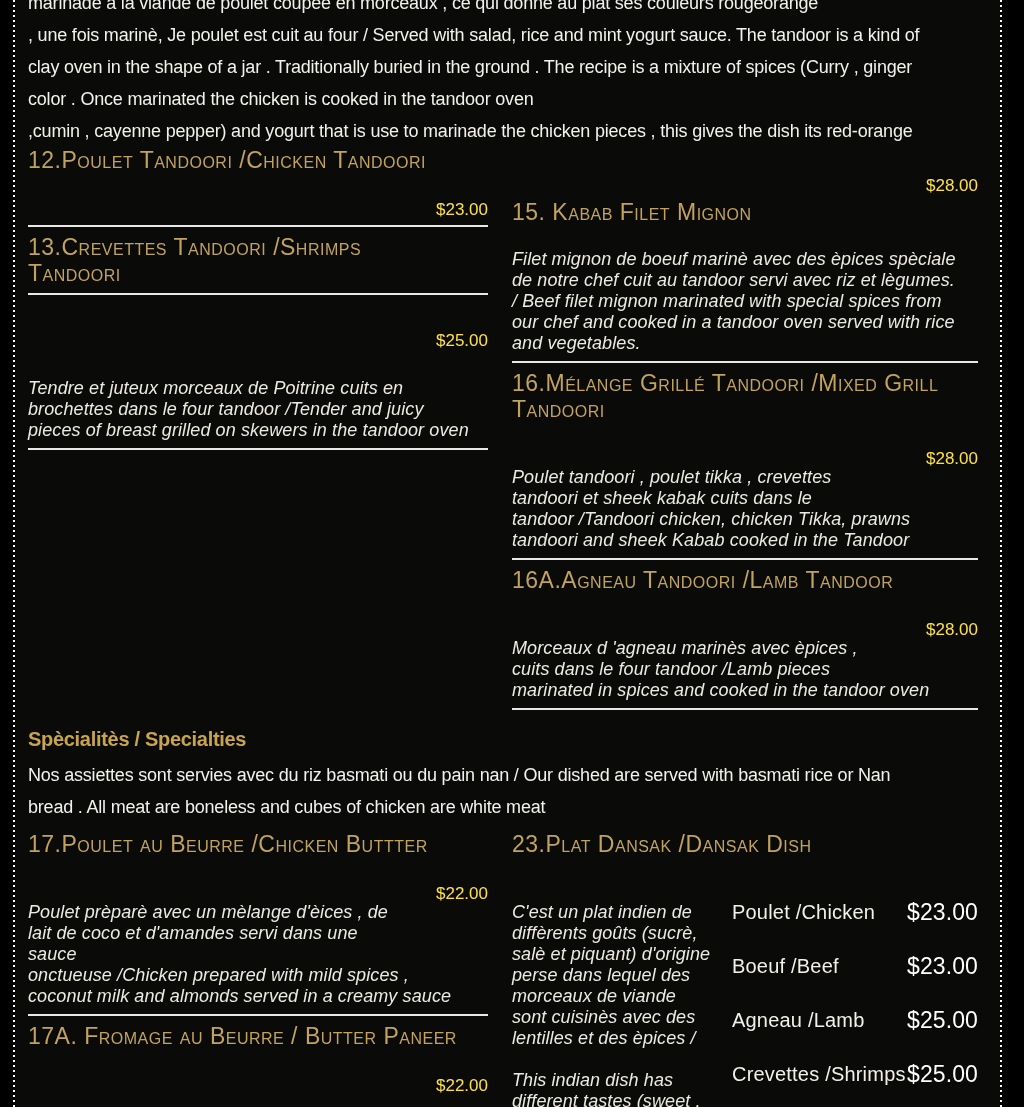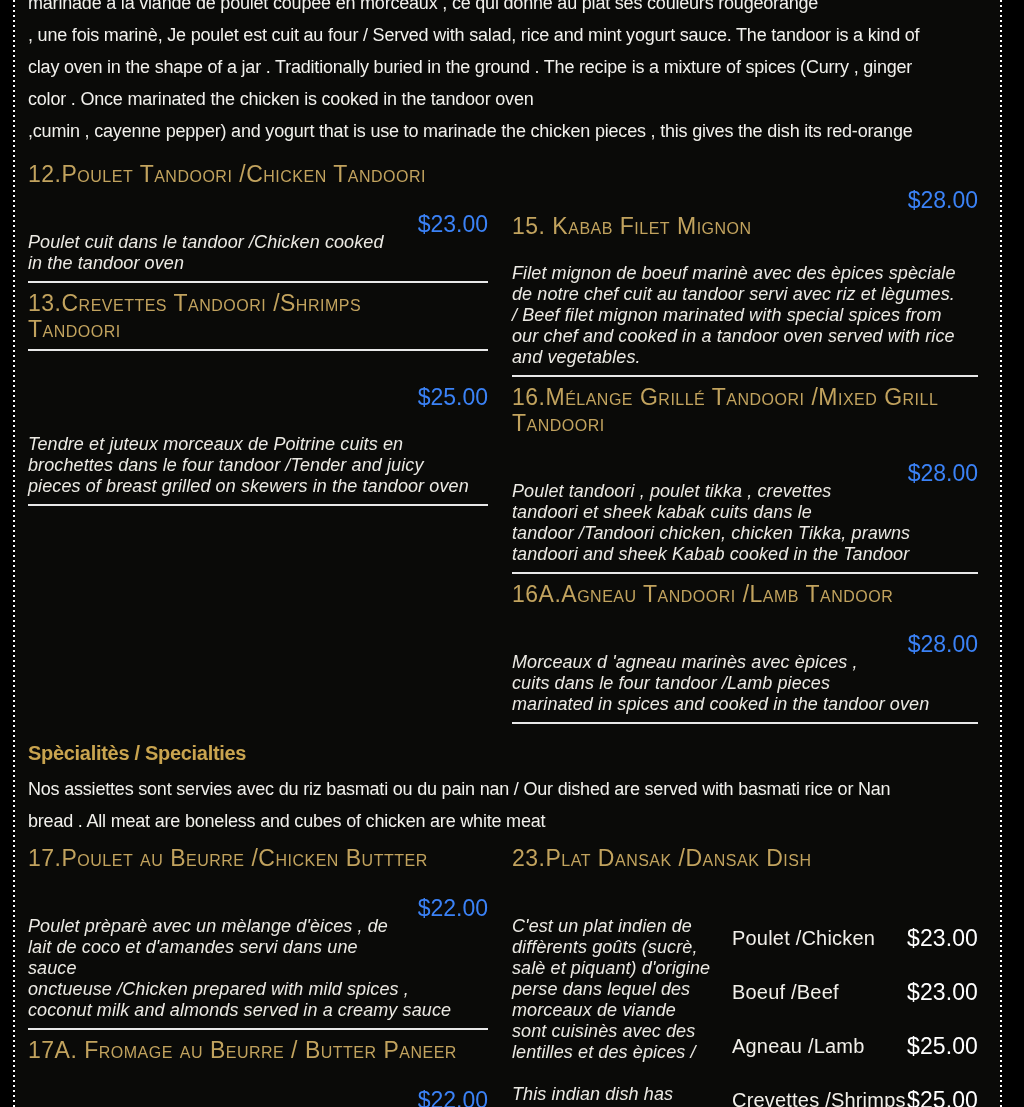--- a/index.html
+++ b/index.html
@@ -25,57 +25,57 @@
 
   .intro { margin-top:-13px; }
   .intro-line {
     white-space:nowrap; height:32px; line-height:32px;
     font-size:18px; letter-spacing:-0.2px; color:#f2f1ed;
   }
 
   .cols { display:flex; gap:24px; align-items:flex-start; }
   .col-left { width:460px; }
   .col-right { width:466px; }
-  .tandoori-cols { margin-top:14px; }
+  .tandoori-cols { margin-top:0; }
   .spec-cols { margin-top:8px; }
 
   .item { border-bottom:2px solid #e8e8e8; padding-bottom:7px; margin-bottom:7px; }
 
   .title {
     color:#c2a35e;
     font-variant:small-caps;
     font-size:23px; line-height:26px; letter-spacing:0.5px;
     white-space:pre-line;
   }
   .desc {
     margin-top:3px;
     font-style:italic;
     font-size:18px; line-height:21px; letter-spacing:0.1px;
     color:#eceae4;
     white-space:pre-line;
   }
   .price {
     float:right;
-    color:#3b82f6;
+    color:#fde047;
     font-style:normal; font-variant:normal;
-    font-size:23px; line-height:26px; letter-spacing:0;
+    font-size:17px; line-height:26px; letter-spacing:0;
     padding-left:12px;
   }
 
   .spec-heading {
     margin-top:8px;
     color:#c9a44f; font-weight:bold;
     font-size:20px; line-height:28px; letter-spacing:-0.3px;
     white-space:nowrap;
   }
   .spec-intro { margin-top:6px; }
 
   .variants { float:right; width:246px; padding-left:6px; }
   .variant-row {
-    display:flex; justify-content:space-between; align-items:flex-end;
+    display:flex; justify-content:space-between; align-items:flex-start;
     height:33px;
   }
   .variant-label {
     font-style:normal; font-size:20px; letter-spacing:0.2px; color:#f2f0ea;
     white-space:nowrap;
   }
   .variant-price {
     font-style:normal; font-size:23px; color:#ffffff; white-space:nowrap;
   }
   .desc-block { white-space:pre-line; }
@@ -97,22 +97,20 @@
     <div class="intro-line">,cumin , cayenne pepper) and yogurt that is use to marinade the chicken pieces , this gives the dish its red-orange</div>
   </div>
 
   <div class="cols tandoori-cols">
     <div class="col-left">
 
       <div class="item">
         <div class="title">12.Poulet Tandoori /Chicken Tandoori</div>
         <div class="desc">
           <span class="price">$23.00</span>
-          <span class="desc-block">Poulet cuit dans le tandoor /Chicken cooked
-in the tandoor oven</span>
         </div>
       </div>
 
       <div class="item">
         <div class="title">13.Crevettes Tandoori /Shrimps
 Tandoori</div>
       </div>
 
       <div class="item">
         <div class="title">

